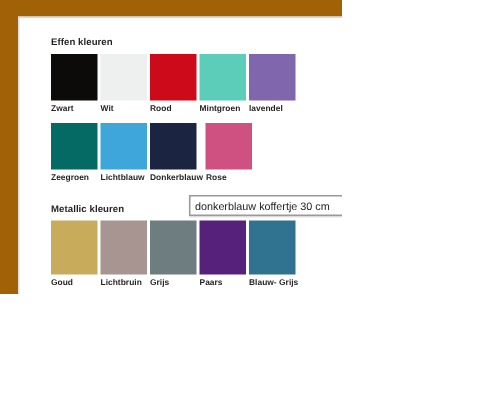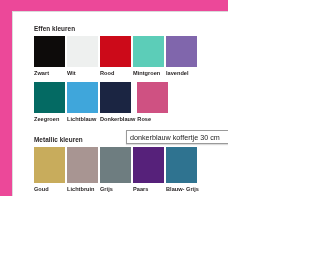--- a/index.html
+++ b/index.html
@@ -8,21 +8,21 @@
     width: 228px;
     height: 270px;
     overflow: hidden;
     background: #ffffff;
     font-family: "Liberation Sans", sans-serif;
   }
   #screen {
     position: relative;
     width: 228px;
     height: 196px;
-    background: #ec4899;
+    background: #a16207;
     overflow: hidden;
   }
   
   .page {
     position: absolute;
     left: 12px;
     top: 11px;
     width: 216px;
     height: 252px;
     background: #ffffff;

